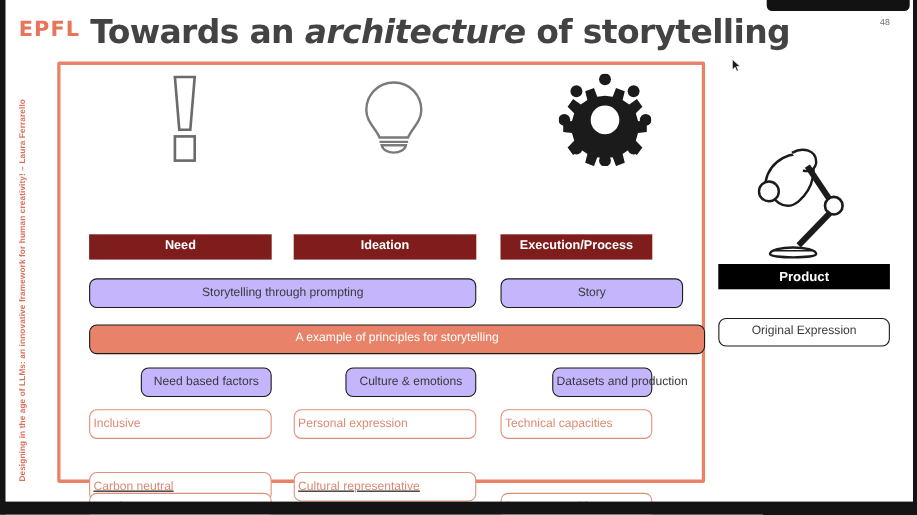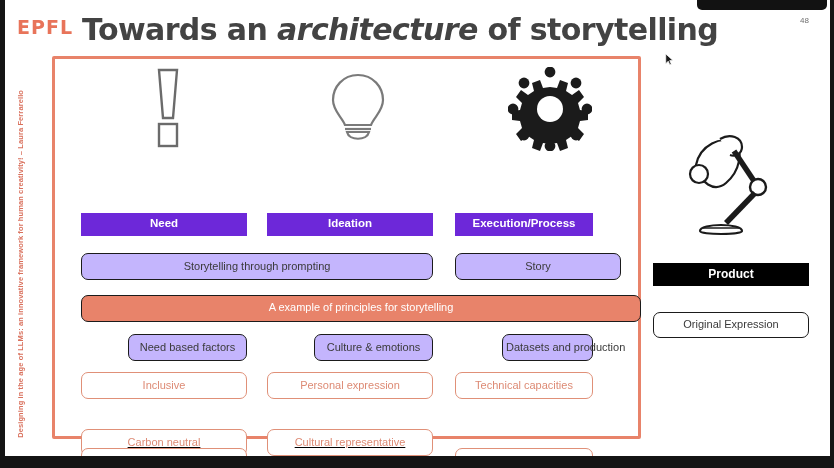--- a/index.html
+++ b/index.html
@@ -93,21 +93,21 @@
   .icon-slot.c2 { left: 208px; width: 190px; }
   .icon-slot.c3 { left: 400px; width: 190px; }
 
   
   .col { position: absolute; }
   .col.c1 { left: 26px;  width: 166px; }
   .col.c2 { left: 212px; width: 166px; }
   .col.c3 { left: 400px; width: 138px; }
 
   .hdr-box {
-    background: #6d28d9;
+    background: #7f1d1d;
     color: #ffffff;
     font-size: 11.5px;
     font-weight: 700;
     text-align: center;
     padding: 5px 2px 6px;
     line-height: 1;
     white-space: nowrap;
   }
   .outline-box {
     border: 1.6px solid #1b1b1b;
@@ -119,21 +119,21 @@
     padding: 6px 3px 7px;
     line-height: 1.1;
     white-space: nowrap;
   }
   .tint-box {
     border: 1.4px solid #e09078;
     border-radius: 7px;
     background: #ffffff;
     color: #dd8a74;
     font-size: 11px;
-    text-align: center;
+    text-align: left;
     padding: 6px 3px 7px;
     line-height: 1.1;
     white-space: nowrap;
   }
 
   
   .wide-sub {
     position: absolute;
     left: 26px; top: 194px;
     width: 352px;
@@ -168,21 +168,20 @@
   .product-panel { position: absolute; left: 653px; top: 130px; width: 156px; }
   .lamp-wrap {
     height: 110px;
     display: flex; align-items: center; justify-content: center;
   }
   .product-hdr {
     background: #000000; color: #ffffff;
     font-size: 12px; font-weight: 700;
     text-align: center; padding: 5px 2px 6px;
     line-height: 1;
-    margin-top: 23px;
   }
   .product-sub {
     margin-top: 26px;
     border: 1.6px solid #1b1b1b;
     border-radius: 7px;
     background: #ffffff;
     color: #3a3a3a;
     font-size: 11px;
     text-align: center;
     padding: 6px 3px 7px;

